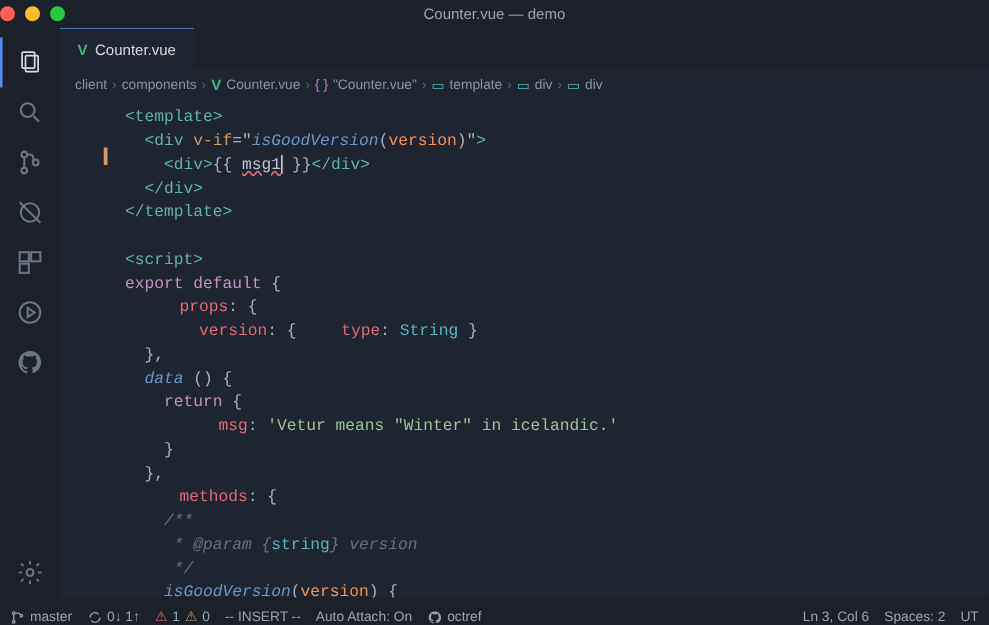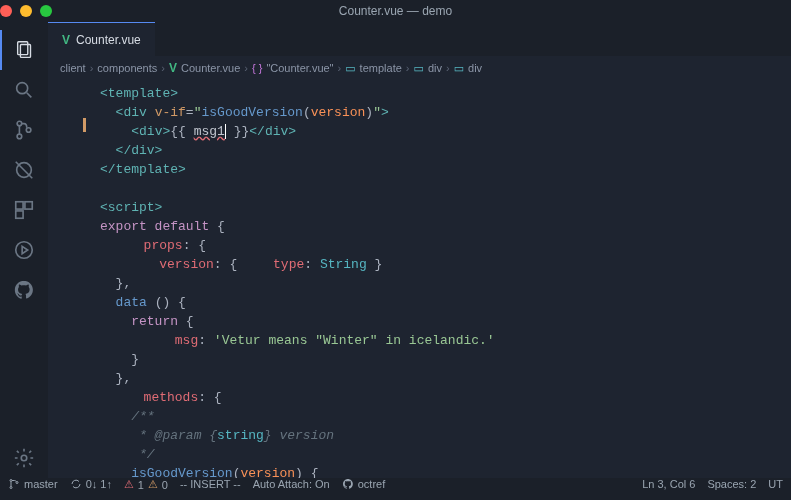--- a/index.html
+++ b/index.html
@@ -107,33 +107,33 @@
   line-height: 19px;
   font-size: 13px;
   white-space: pre;
 }
 .ln { display: block; }
 .c-tag { color: #5fb3b3; margin-top: 36px; }
 .c-bracket { color: #5fb3b3; }
 .c-punct { color: #abb2bf; }
 .c-attr { color: #d19a66; }
 .c-str { color: #99c794; }
-.c-func { color: #6699cc; }
+.c-func { color: #6699cc; font-style: italic; }
 .c-kw { color: #c594c5; }
 .c-prop { color: #e06c75; margin-left: 28px; }
 .c-param { color: #f99157; }
 .c-comment { color: #65737e; font-style: italic; }
 .c-type { color: #56b6c2; }
 .err { text-decoration: wavy underline; text-decoration-color: #e06c75; }
 .cursor-mark { border-left: 1px solid #fff; }
 .statusbar {
   height: 22px;
   background: #1b2029;
   display: flex;
-  align-items: flex-start;
+  align-items: flex-end;
   padding: 0 8px;
   font-size: 11px;
   color: #9aa5b1;
   font-family: -apple-system, sans-serif;
   gap: 12px;
 }
 .sb-item { display: flex; align-items: center; gap: 4px; cursor: pointer; }
 .sb-spacer { flex: 1; }
 .sb-err { color: #e06c75; }
 .sb-warn { color: #d19a66; }

